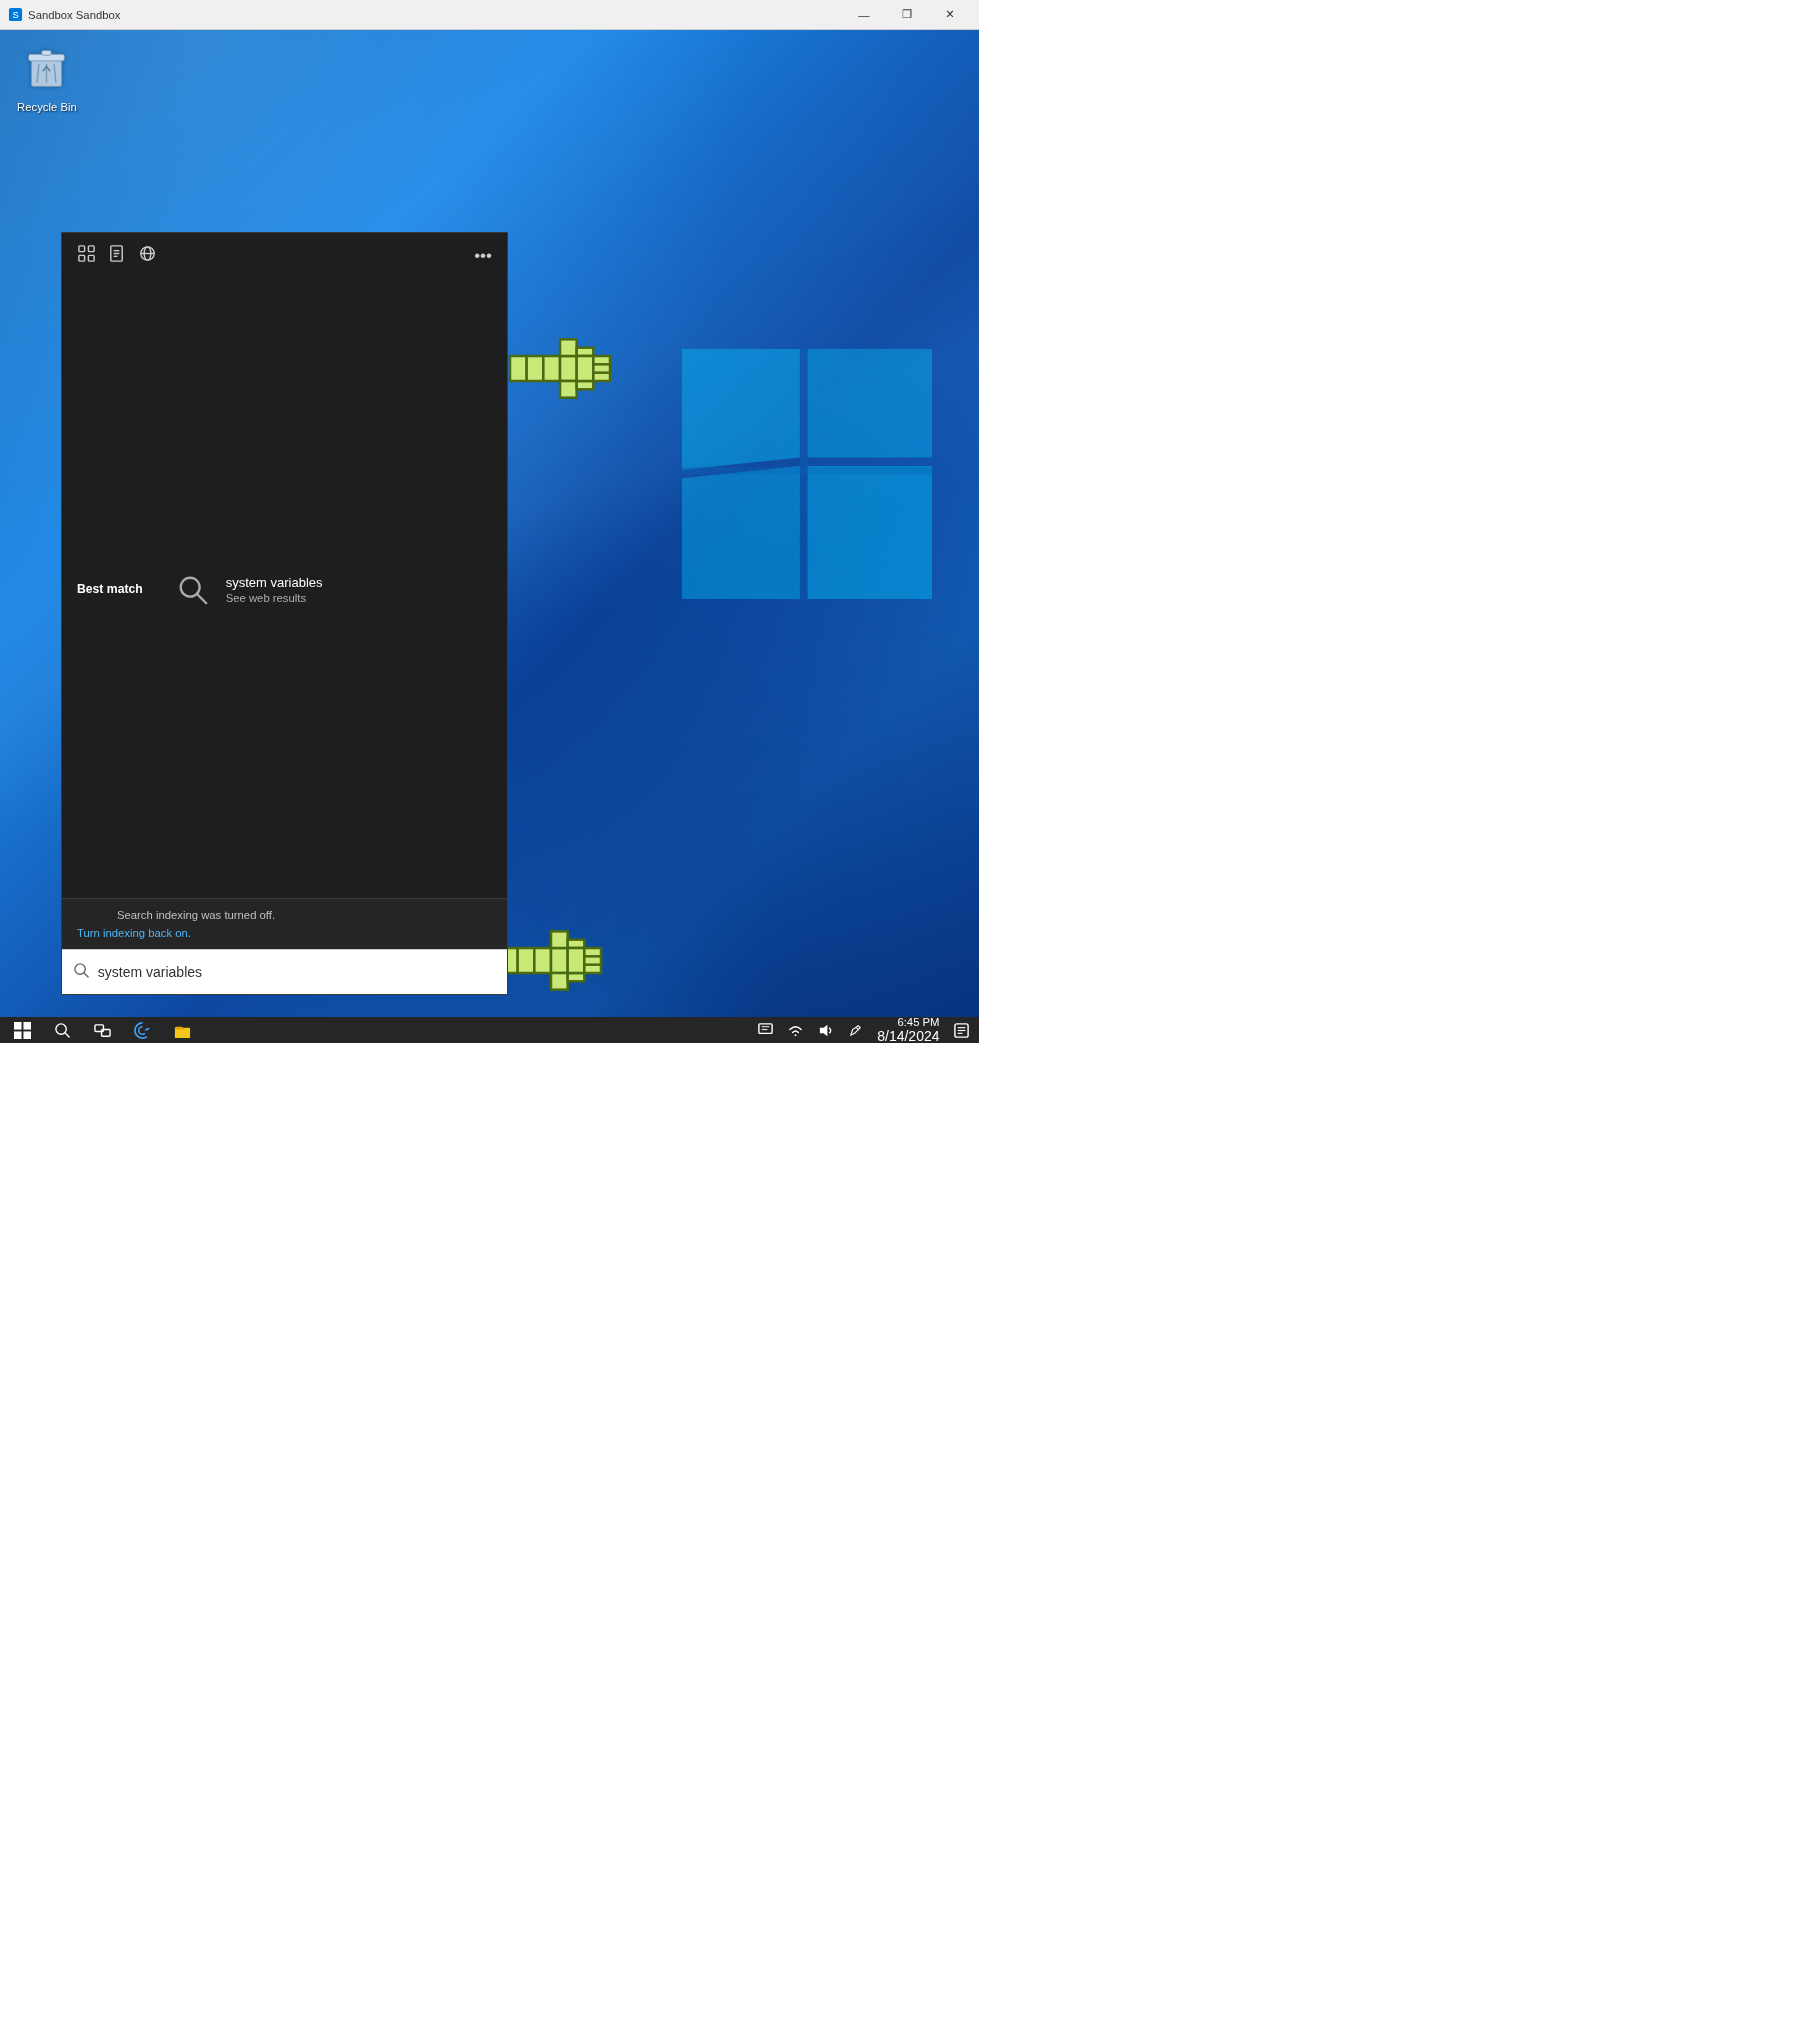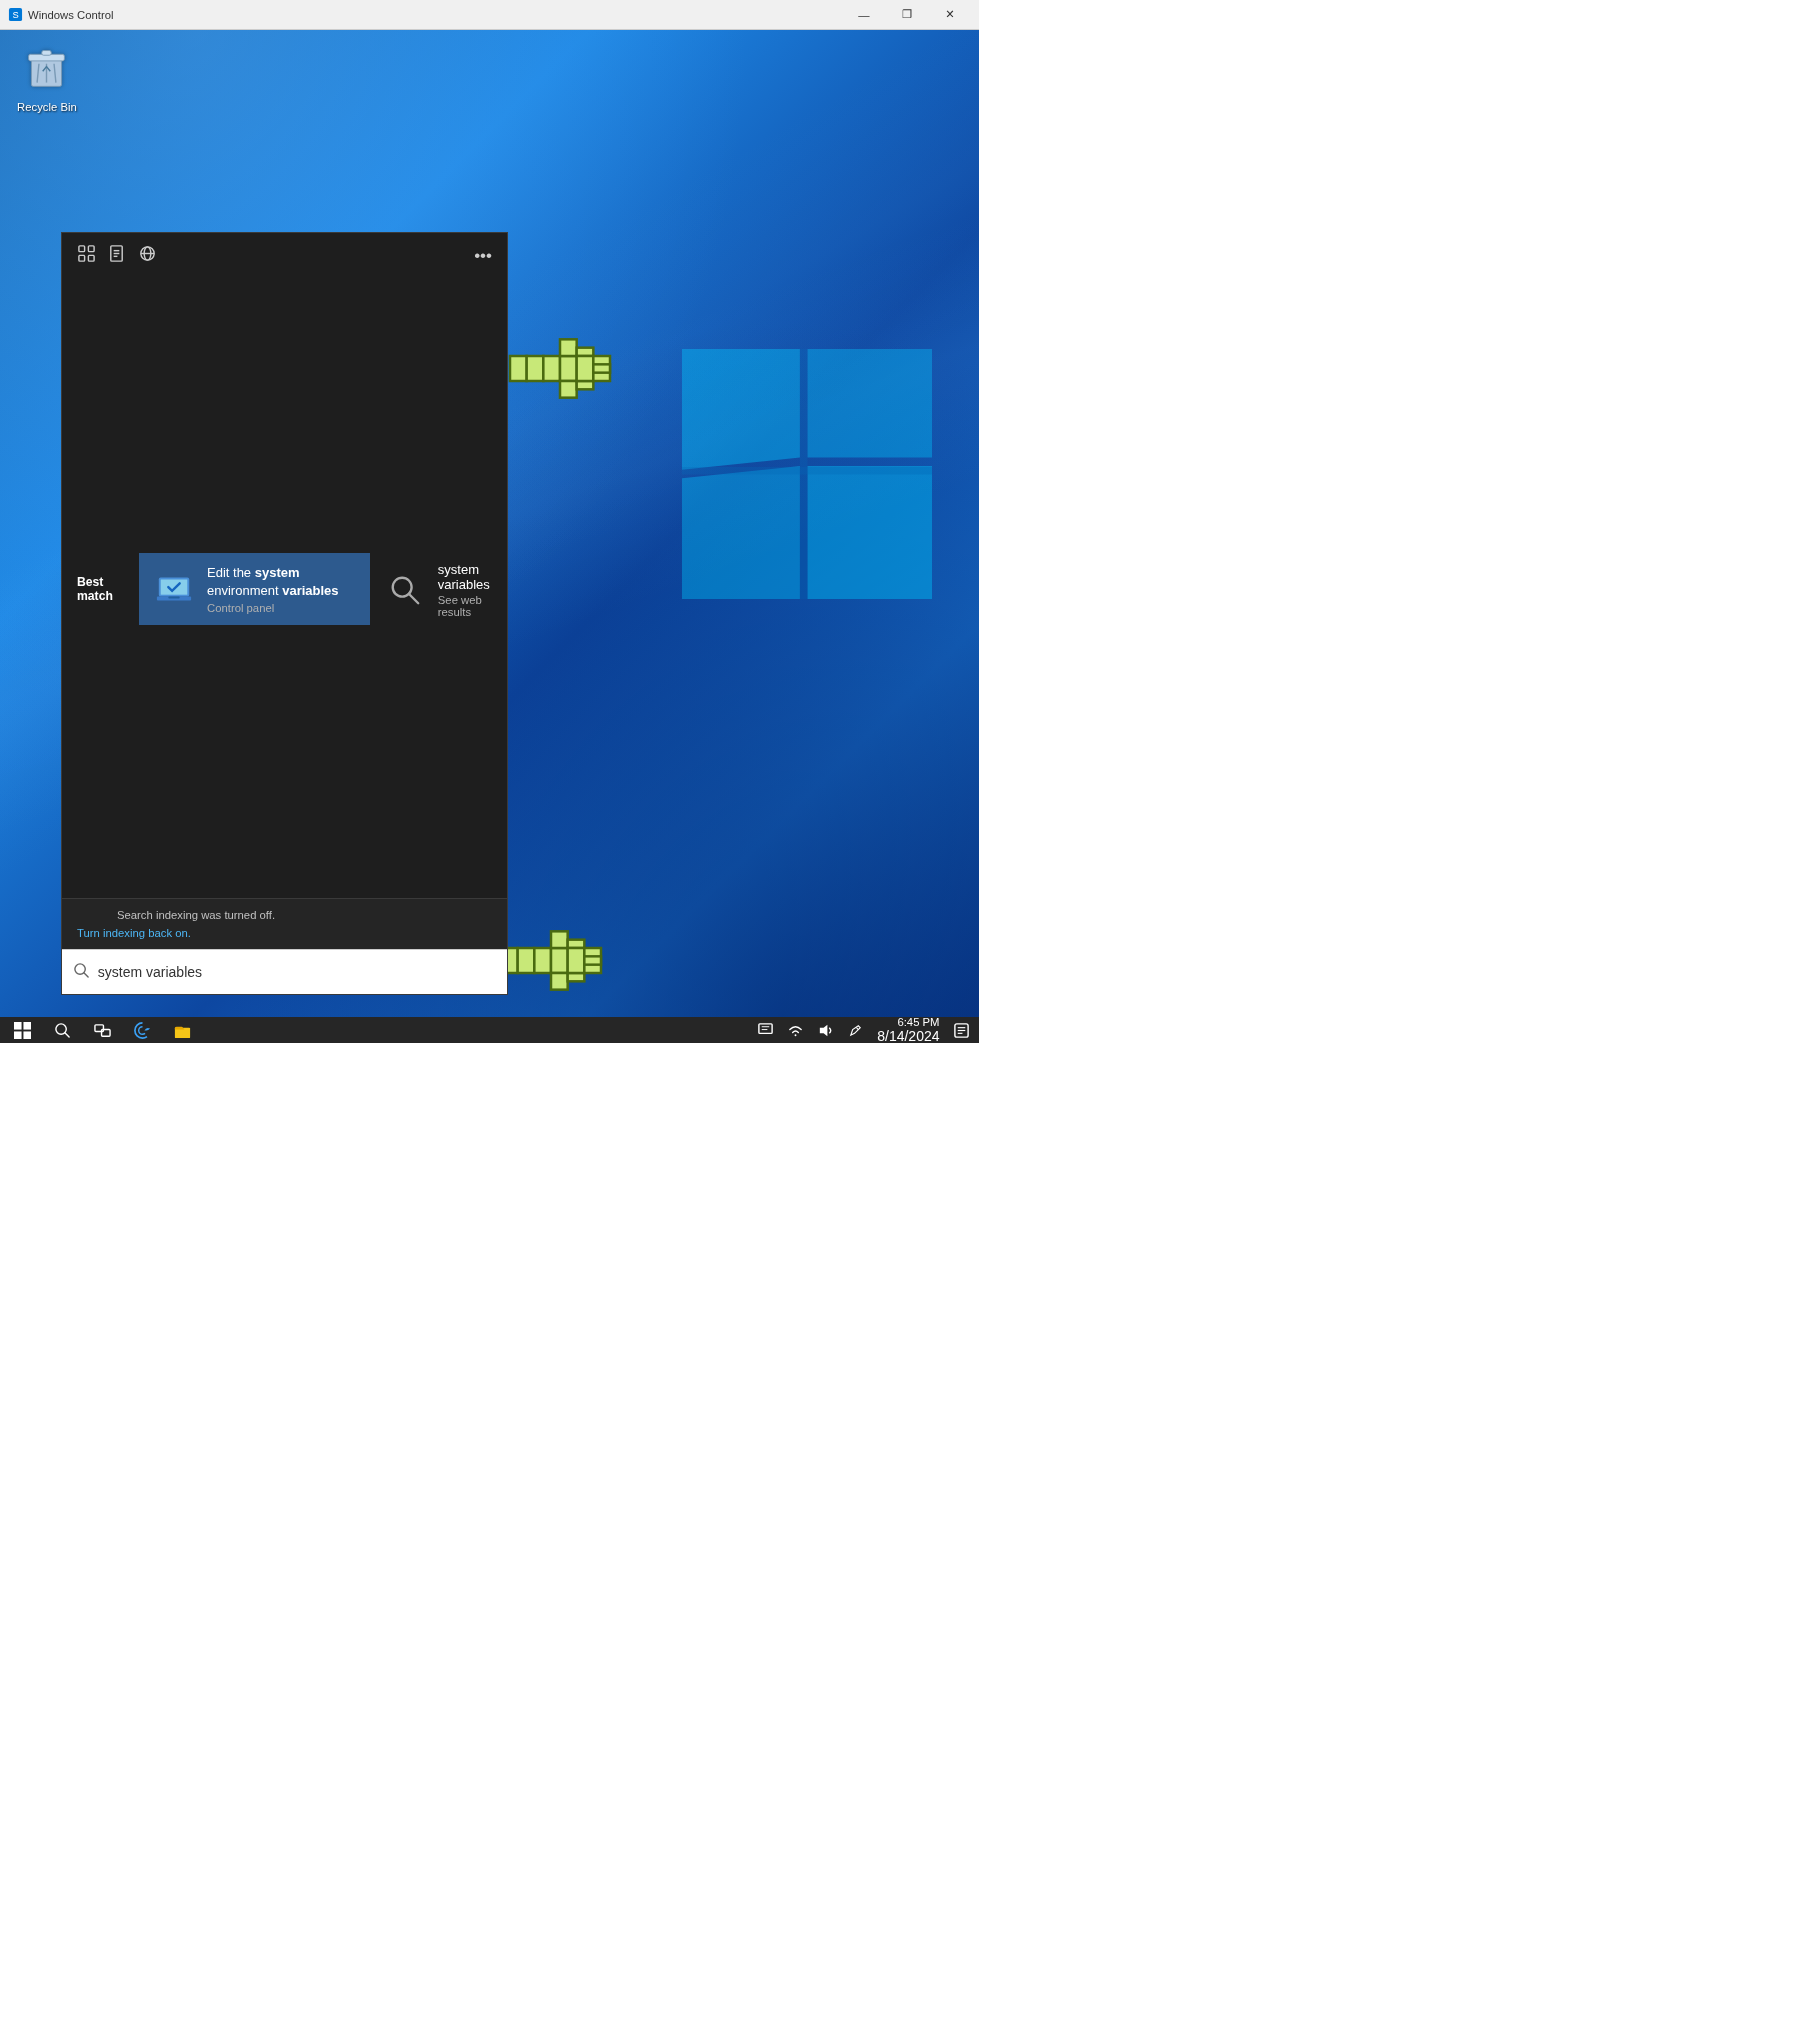--- a/index.html
+++ b/index.html
@@ -393,21 +393,21 @@
 </head>
 <body>
 
 <div id="titlebar">
   <div id="titlebar-left">
 
     <svg width="15" height="15" viewBox="0 0 16 16" style="font-size:12px">
       <rect x="1" y="1" width="14" height="14" rx="2" fill="#0078d7"></rect>
       <text x="8" y="12" text-anchor="middle" font-size="10" fill="white" font-family="Arial">S</text>
     </svg>
-    <span>Windows Control</span>
+    <span>Sandbox Sandbox</span>
   </div>
   <div id="titlebar-controls">
     <button class="titlebar-btn">—</button>
     <button class="titlebar-btn">❐</button>
     <button class="titlebar-btn close">✕</button>
   </div>
 </div>
 
 <div id="desktop">
 
@@ -505,41 +505,20 @@
         </svg>
       </span>
 
       <span id="header-more" class="header-icon">•••</span>
     </div>
 
     <div id="search-content">
 
       <div id="best-match-label">Best match</div>
 
-      <div id="best-match-item">
-        <div id="best-match-item-icon">
-
-          <svg width="38" height="38" viewBox="0 0 40 40">
-
-            <rect x="4" y="8" width="32" height="20" rx="2" fill="#4a90d9"></rect>
-            <rect x="6" y="10" width="28" height="16" fill="#87ceeb"></rect>
-
-            <path d="M14 18 L18 22 L26 14" stroke="#1565c0" stroke-width="2.5" fill="none" stroke-linecap="round"></path>
-
-            <rect x="2" y="28" width="36" height="4" rx="1" fill="#3a7ac8"></rect>
-            <rect x="14" y="28" width="12" height="2" rx="1" fill="#2060a0"></rect>
-          </svg>
-        </div>
-        <div id="best-match-item-text">
-          <div id="best-match-item-title">
-            <span>Edit the </span><span class="bold-text">system</span><span> environment </span><span class="bold-text">variables</span>
-          </div>
-          <div id="best-match-item-subtitle">Control panel</div>
-        </div>
-      </div>
 
       <div id="web-result-item">
         <div id="web-result-icon">
           <svg width="34" height="34" viewBox="0 0 36 36">
 
             <circle cx="15" cy="15" r="10" stroke="#aaa" stroke-width="2.5" fill="none"></circle>
             <line x1="22" y1="22" x2="32" y2="32" stroke="#aaa" stroke-width="2.5" stroke-linecap="round"></line>
           </svg>
         </div>
         <div id="web-result-text">

